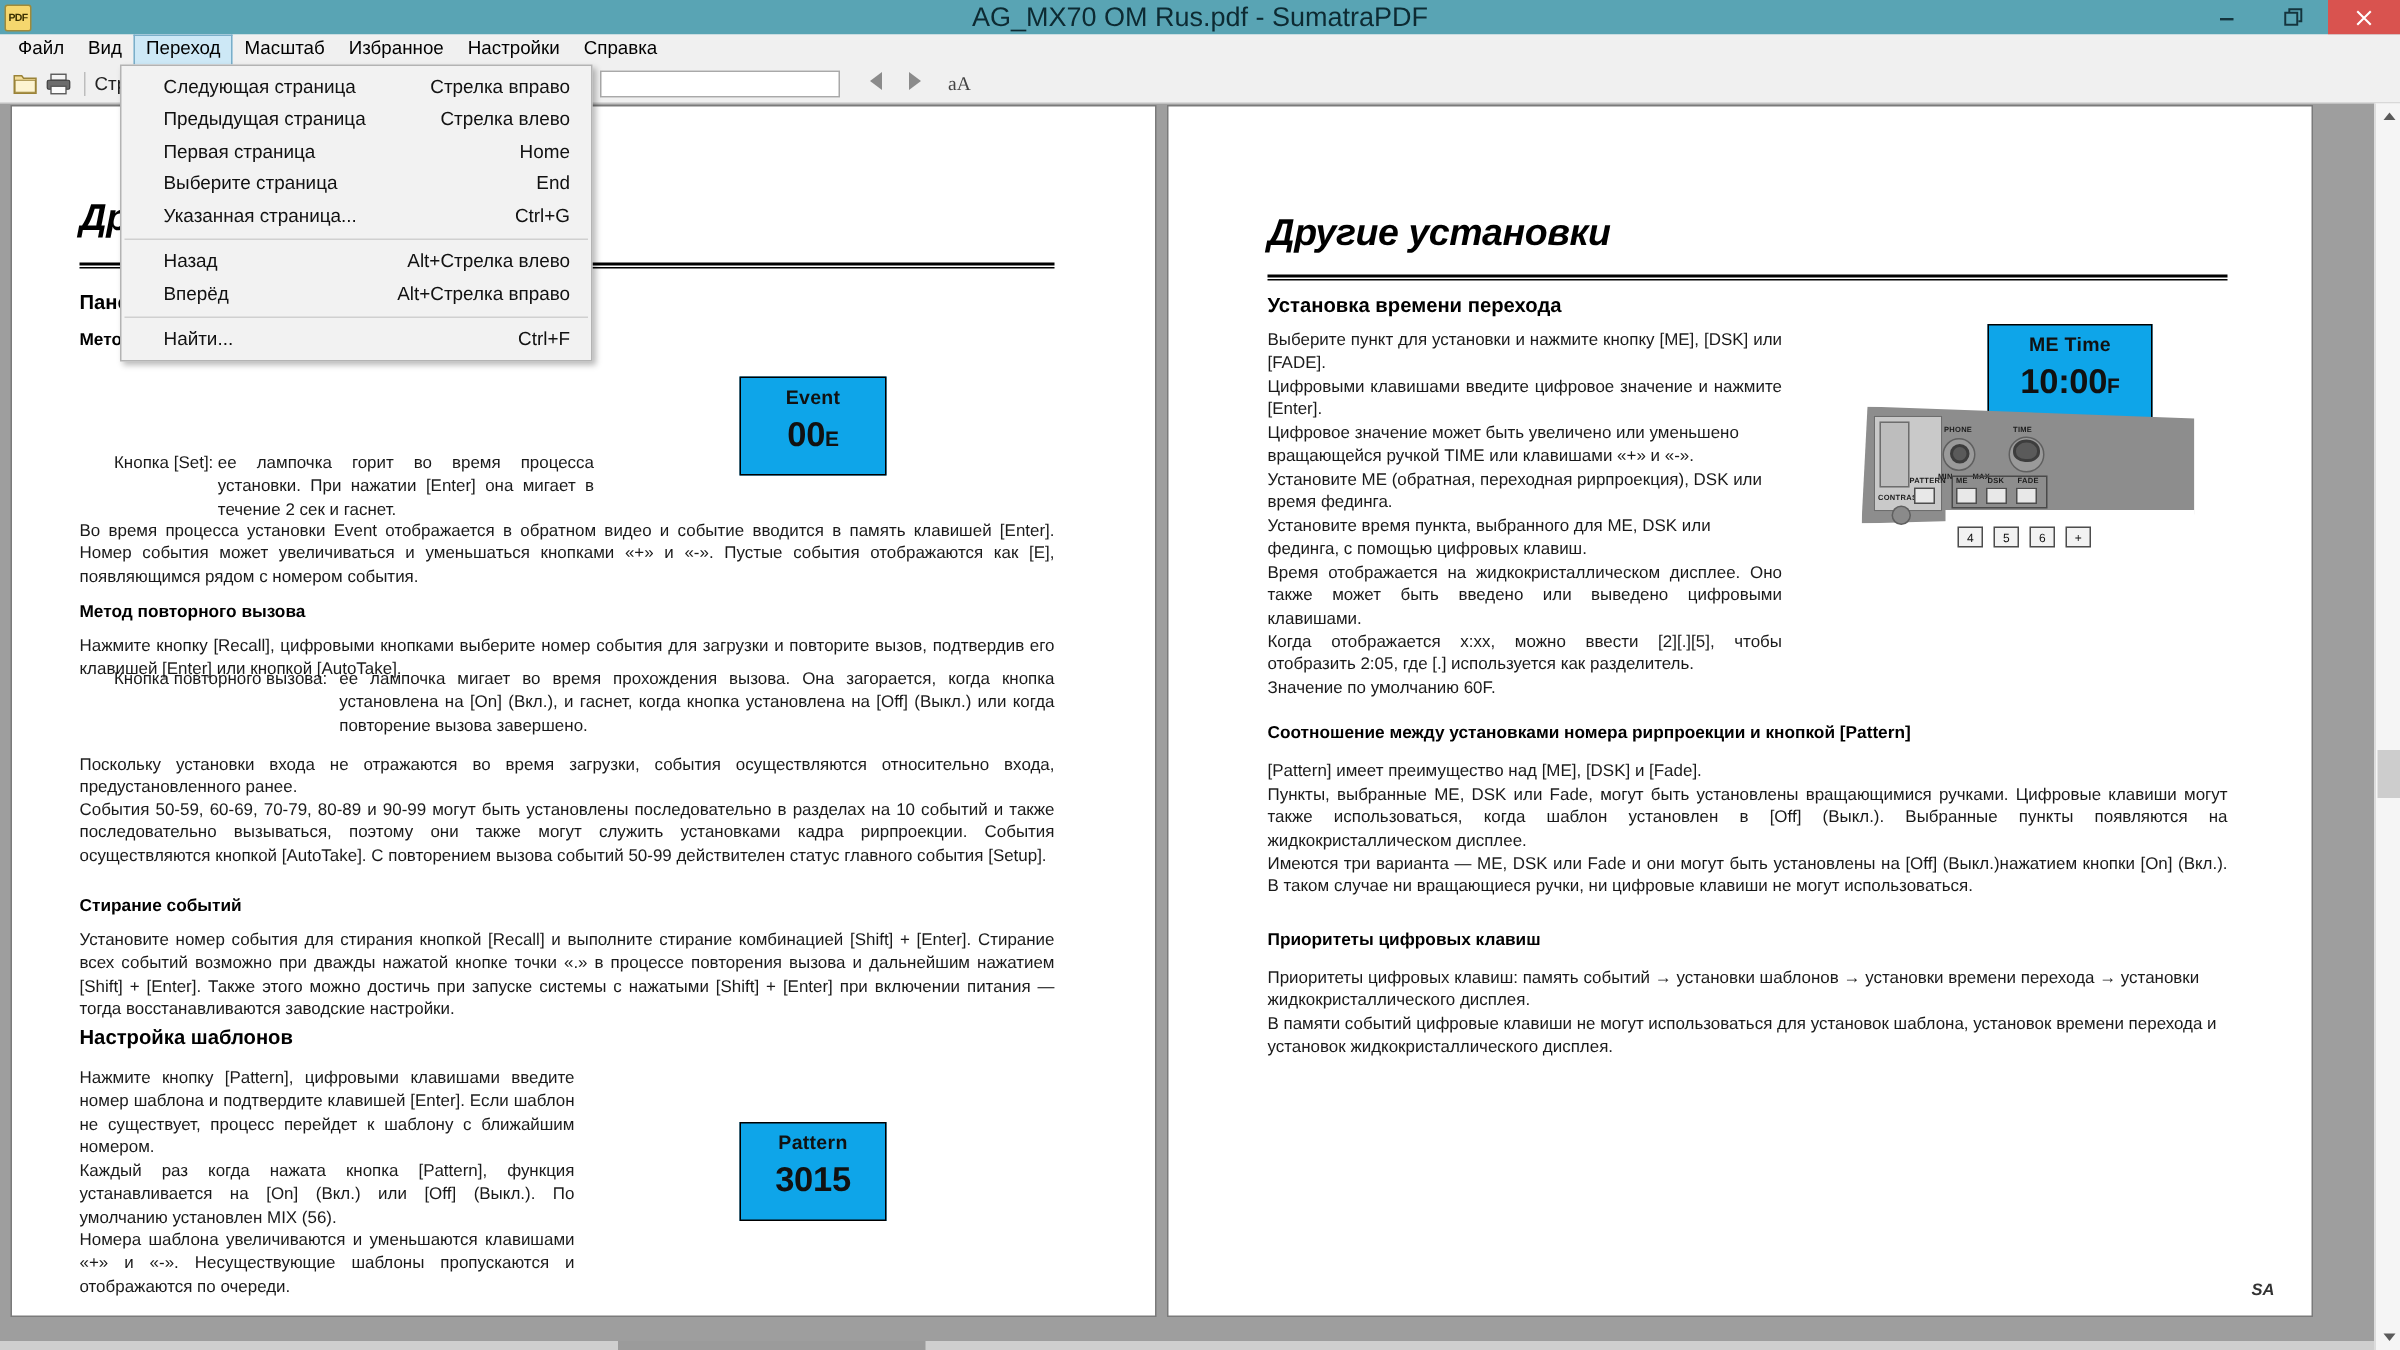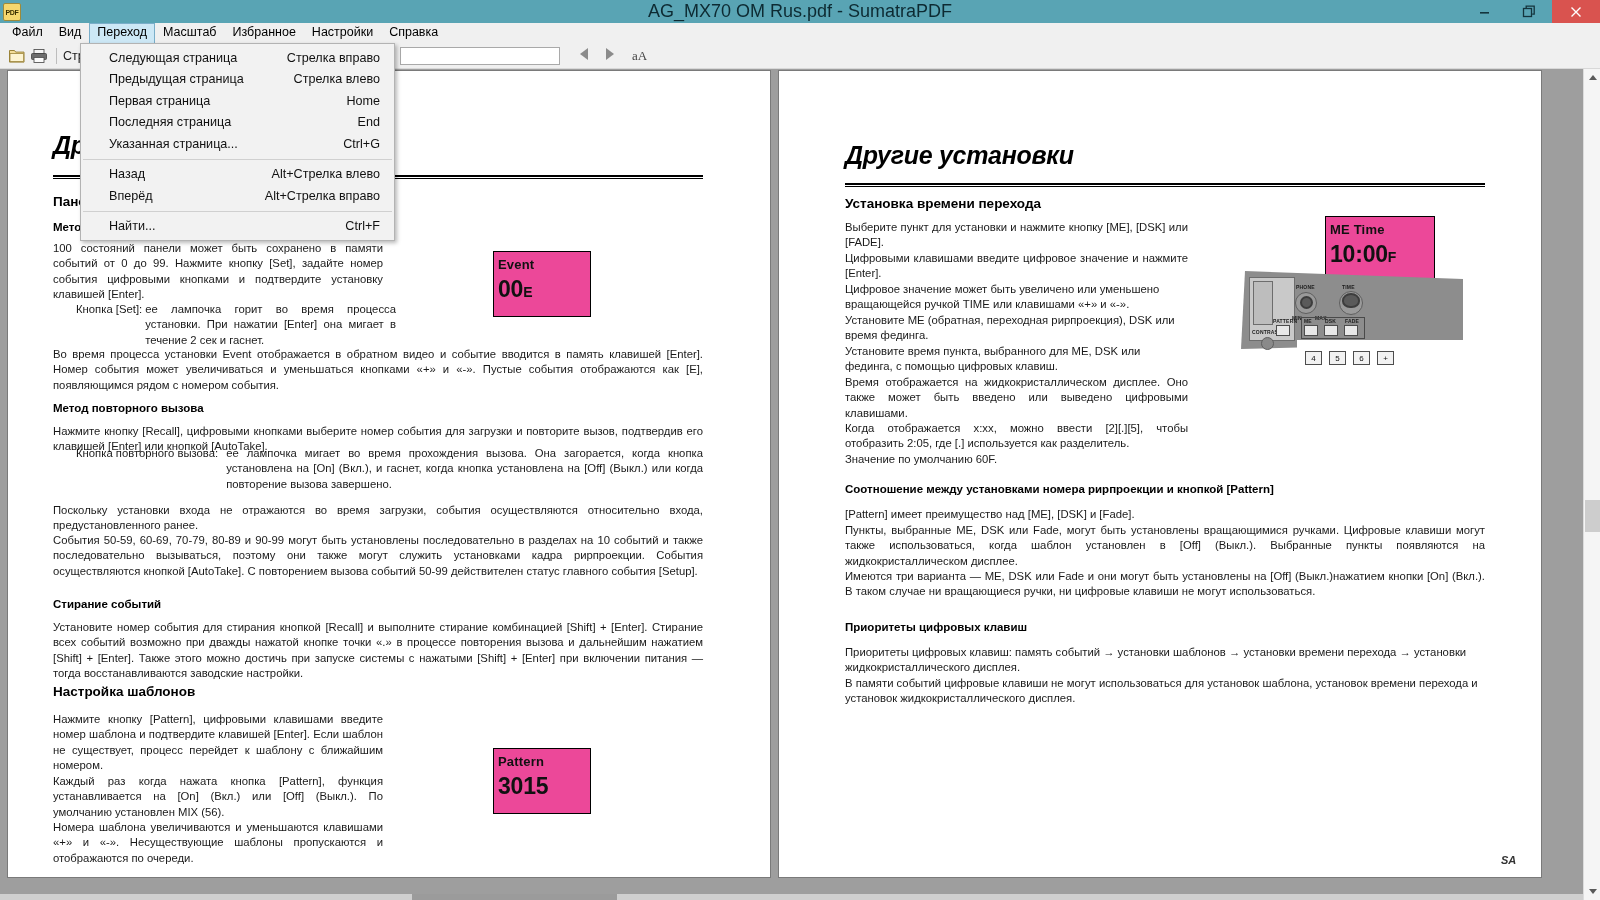--- a/index.html
+++ b/index.html
@@ -97,21 +97,21 @@
   .doc-p {
     font-size: 11.3px; line-height: 15.4px; color: #1a1a1a; text-align: justify;
   }
   .doc-p.nojust { text-align: left; }
   .hang { display: flex; font-size: 11.3px; line-height: 15.4px; color: #1a1a1a; }
   .hang-label { flex: none; white-space: nowrap; }
   .hang-body { flex: 1; text-align: justify; }
 
   
   .lcd {
-    border: 1.5px solid #000; background: #ec4899; text-align: left;
+    border: 1.5px solid #000; background: #0ea5e9; text-align: center;
     padding: 5px 4px 7px 4px;
   }
   .lcd-top { font-size: 13px; font-weight: bold; letter-spacing: 0.2px; }
   .lcd-big { font-size: 23px; font-weight: bold; line-height: 34px; letter-spacing: -0.2px; }
   .lcd-big .suf { font-size: 14px; }
 
   
   .device { position: absolute; }
   .dev-body { position: absolute; background: #8d8d8d; }
   .dev-panel { position: absolute; background: #c9c9c9; border: 1px solid #6d6d6d; }
@@ -234,21 +234,20 @@
     <div class="page page-left doc">
 
       <div style="position:absolute; left:45px; top:60px; width:650px;">
         <div class="doc-h1">Другие установки</div>
       </div>
       <div class="rule" style="position:absolute; left:45px; top:104px; width:650px;"></div>
 
       <div class="doc-h2" style="position:absolute; left:45px; top:123px;">Панель</div>
       <div class="doc-h3" style="position:absolute; left:45px; top:150px;">Метод</div>
 
-      <div class="doc-p" style="position:absolute; left:45px; top:170px; width:330px;">100 состояний панели может быть сохранено в памяти событий от 0 до 99. Нажмите кнопку [Set], задайте номер события цифровыми кнопками и подтвердите установку клавишей [Enter].</div>
 
       <div class="hang" style="position:absolute; left:68px; top:231px; width:320px;">
         <span class="hang-label">Кнопка [Set]:</span>
         <span class="hang-body" style="margin-left:3px;">ее лампочка горит во время процесса установки. При нажатии [Enter] она мигает в течение 2 сек и гаснет.</span>
       </div>
 
       <div class="doc-p" style="position:absolute; left:45px; top:276px; width:650px;">Во время процесса установки Event отображается в обратном видео и событие вводится в память клавишей [Enter]. Номер события может увеличиваться и уменьшаться кнопками «+» и «-». Пустые события отображаются как [E], появляющимся рядом с номером события.</div>
 
       <div class="doc-h3" style="position:absolute; left:45px; top:331px;">Метод повторного вызова</div>
 
@@ -382,21 +381,21 @@
     </div>
     <div class="dd-item">
       <span class="dd-label">Предыдущая страница</span>
       <span class="dd-key">Стрелка влево</span>
     </div>
     <div class="dd-item">
       <span class="dd-label">Первая страница</span>
       <span class="dd-key">Home</span>
     </div>
     <div class="dd-item">
-      <span class="dd-label">Последняя страница</span>
+      <span class="dd-label">Выберите страница</span>
       <span class="dd-key">End</span>
     </div>
     <div class="dd-item">
       <span class="dd-label">Указанная страница...</span>
       <span class="dd-key">Ctrl+G</span>
     </div>
 
     <div class="dd-sep"></div>
 
     <div class="dd-item">

